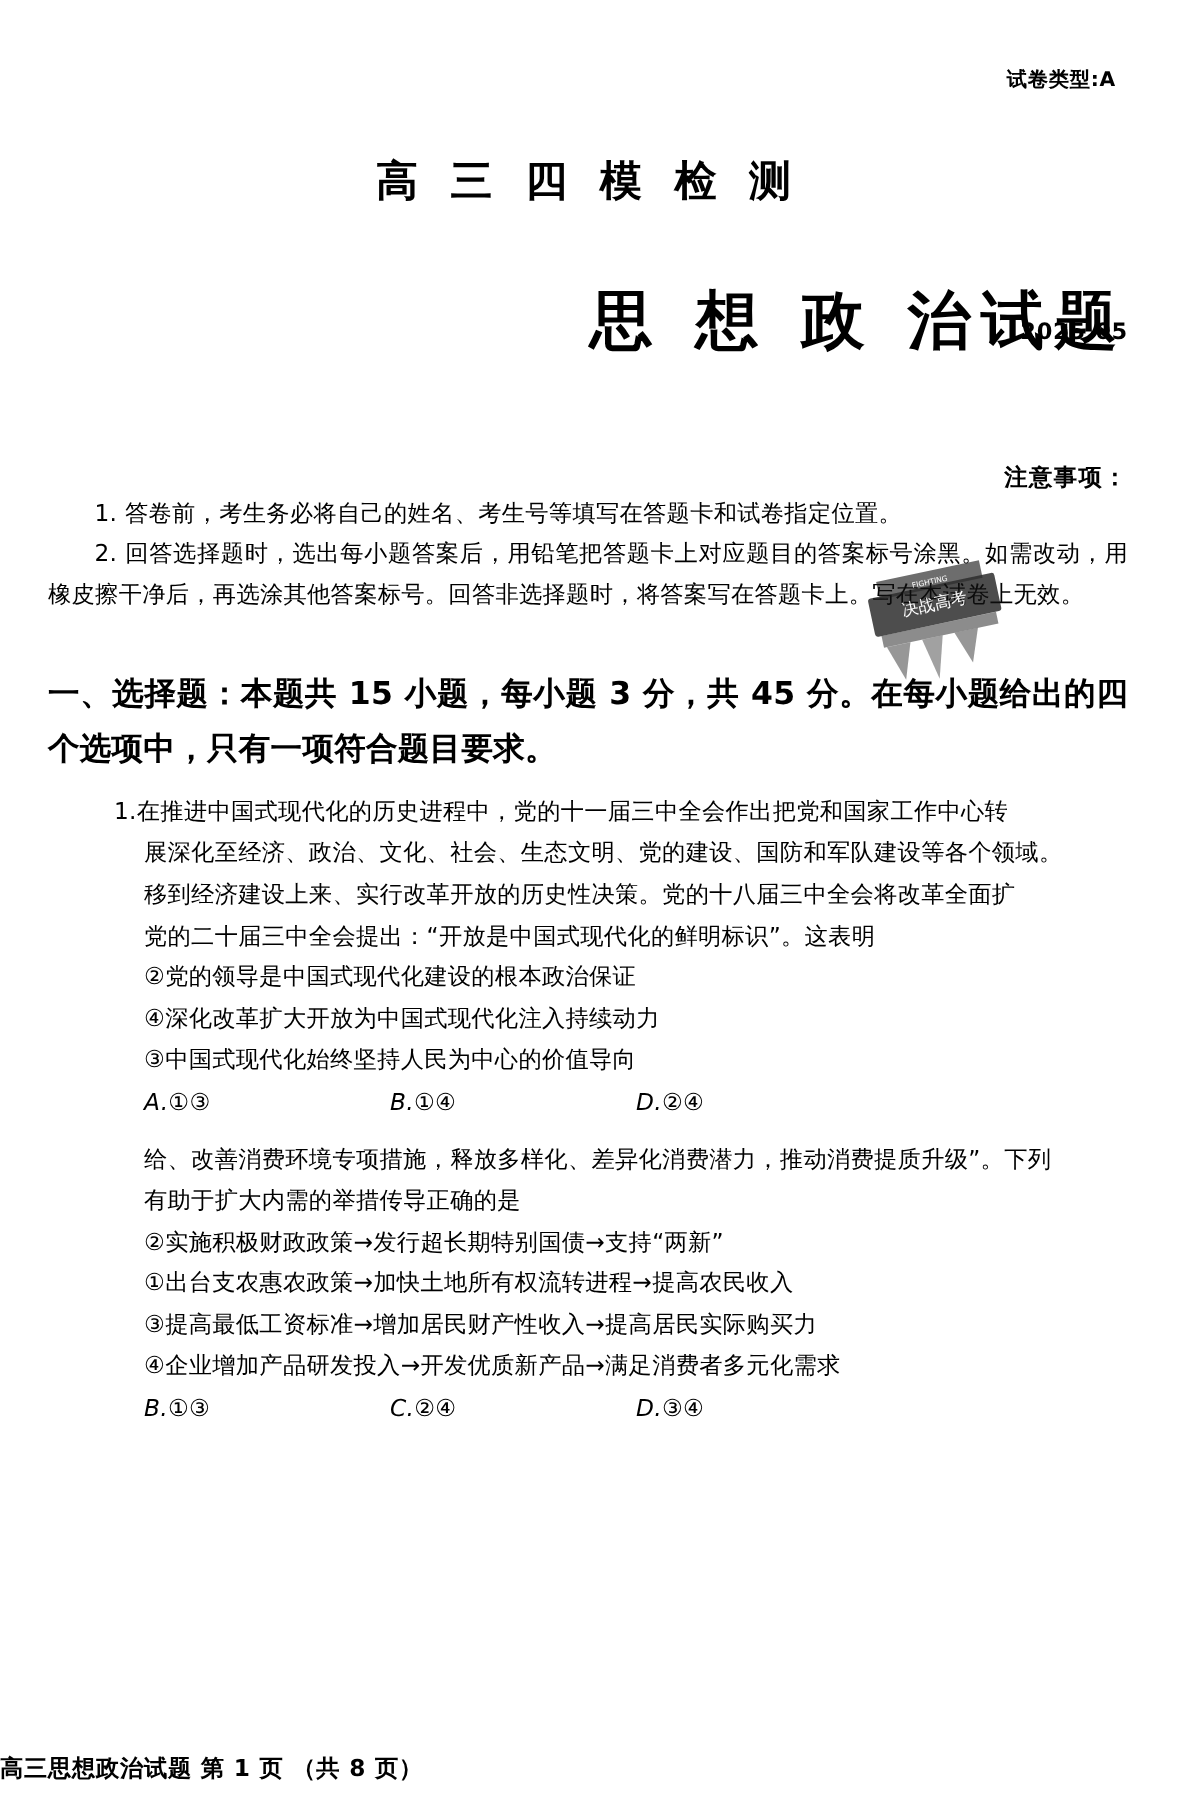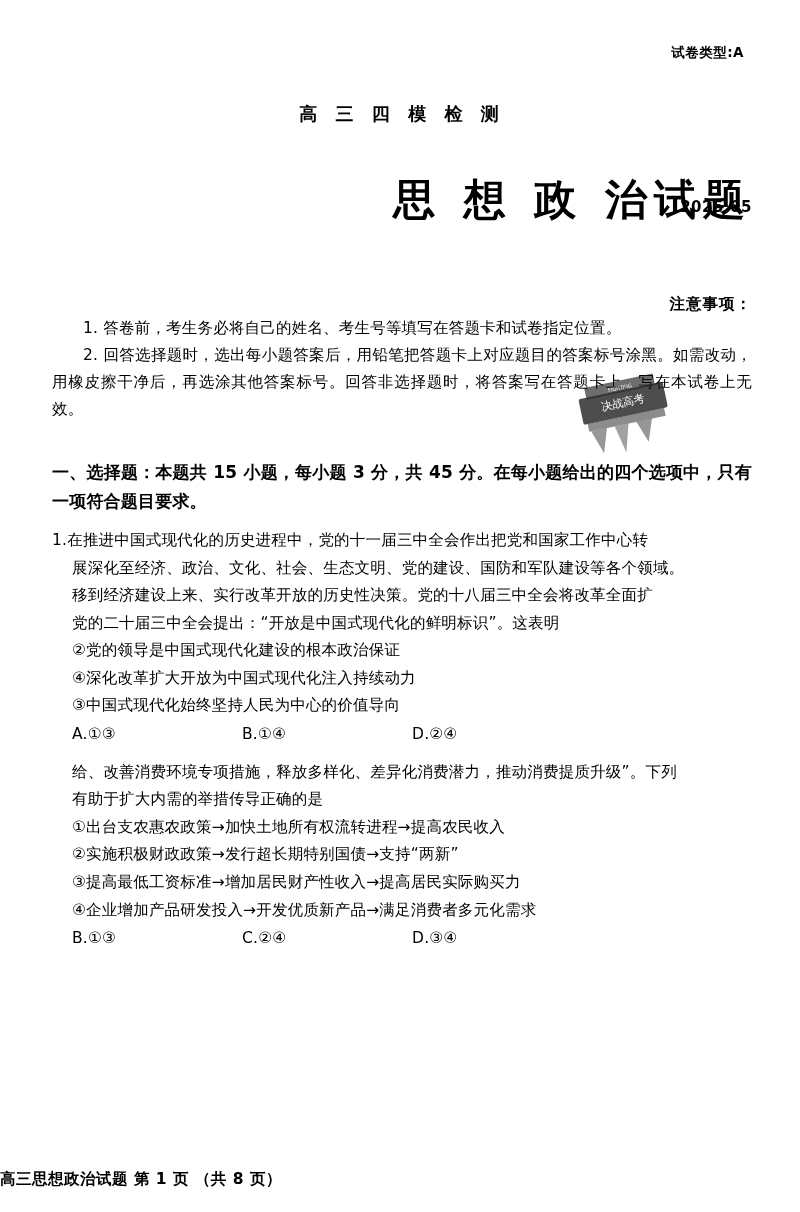--- a/index.html
+++ b/index.html
@@ -13,33 +13,33 @@
     position: relative;
     font-family: "DejaVu Sans", "Liberation Sans", sans-serif;
     color: #000;
     overflow: hidden;
   }
   .page {
     position: relative;
     width: 800px;
     height: 1212px;
     box-sizing: border-box;
-    padding: 40px 48px 20px 52px;
+    padding: 40px 48px 20px 32px;
   }
   .exam-type {
     text-align: right;
     font-size: 13.5px;
     font-weight: bold;
     letter-spacing: 0.5px;
     margin-right: 8px;
     margin-top: 4px;
   }
   .main-title {
     text-align: center;
-    font-size: 18px;
+    font-size: 28px;
     font-weight: bold;
     letter-spacing: 6px;
     margin-top: 40px;
     font-family: "DejaVu Sans", "Liberation Sans", sans-serif;
   }
   .subject-row {
     position: relative;
     margin-top: 46px;
     height: 48px;
   }
@@ -66,48 +66,50 @@
   }
   .notice-item {
     font-size: 15.5px;
     line-height: 1.75;
     text-align: justify;
     letter-spacing: 0.2px;
   }
   .indent2 { text-indent: 2em; }
   .section-head {
     margin-top: 34px;
-    font-size: 17px;
+    font-size: 21px;
     font-weight: bold;
     line-height: 1.75;
     text-align: justify;
     letter-spacing: 0.2px;
   }
   .question {
     margin-top: 10px;
     font-size: 15.5px;
     line-height: 1.78;
     text-align: justify;
     letter-spacing: 0.2px;
+    margin-left: 44px;
   }
   .q-line {
     margin-left: 20px;
   }
   .q-first {
     margin-left: 0;
   }
   .options-row {
     display: flex;
     margin-left: 20px;
     font-size: 15.5px;
     line-height: 1.85;
   }
   .options-row span {
     width: 25%;
     display: inline-block;
+    font-style: italic;
   }
   .footer {
     position: absolute;
     left: 0;
     right: 0;
     bottom: 22px;
     text-align: left;
     font-size: 15.5px;
     font-weight: bold;
     letter-spacing: 0.5px;
@@ -169,22 +171,22 @@
     <div class="options-row">
       <span>A.①③</span>
       <span>B.①④</span>
       <span>D.②④</span>
     </div>
   </div>
 
   <div class="question">
     <div class="q-line">给、改善消费环境专项措施，释放多样化、差异化消费潜力，推动消费提质升级”。下列</div>
     <div class="q-line">有助于扩大内需的举措传导正确的是</div>
+    <div class="q-line">②实施积极财政政策→发行超长期特别国债→支持“两新”</div>
     <div class="q-line">①出台支农惠农政策→加快土地所有权流转进程→提高农民收入</div>
-    <div class="q-line">②实施积极财政政策→发行超长期特别国债→支持“两新”</div>
     <div class="q-line">③提高最低工资标准→增加居民财产性收入→提高居民实际购买力</div>
     <div class="q-line">④企业增加产品研发投入→开发优质新产品→满足消费者多元化需求</div>
     <div class="options-row">
       <span>B.①③</span>
       <span>C.②④</span>
       <span>D.③④</span>
     </div>
   </div>
 
   <div class="footer">高三思想政治试题 第 1 页 （共 8 页）</div>

